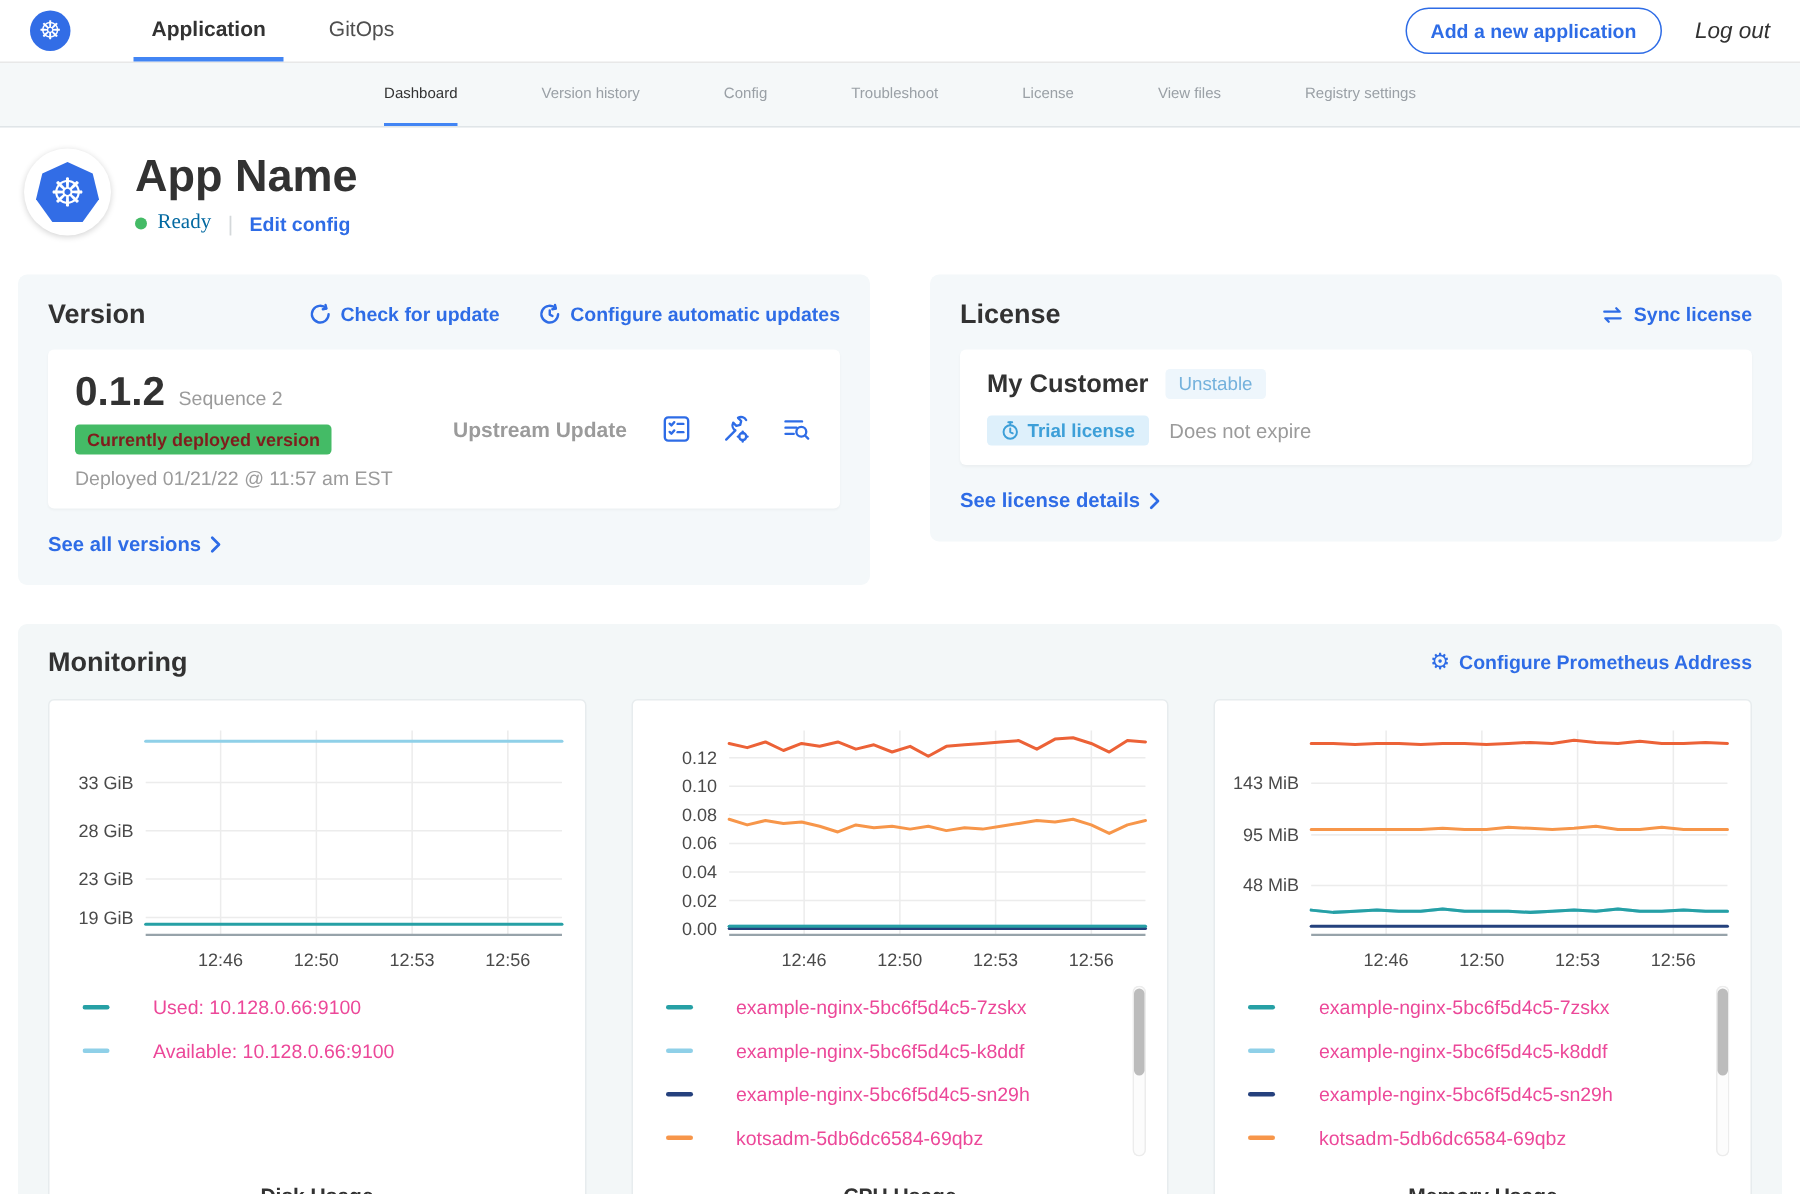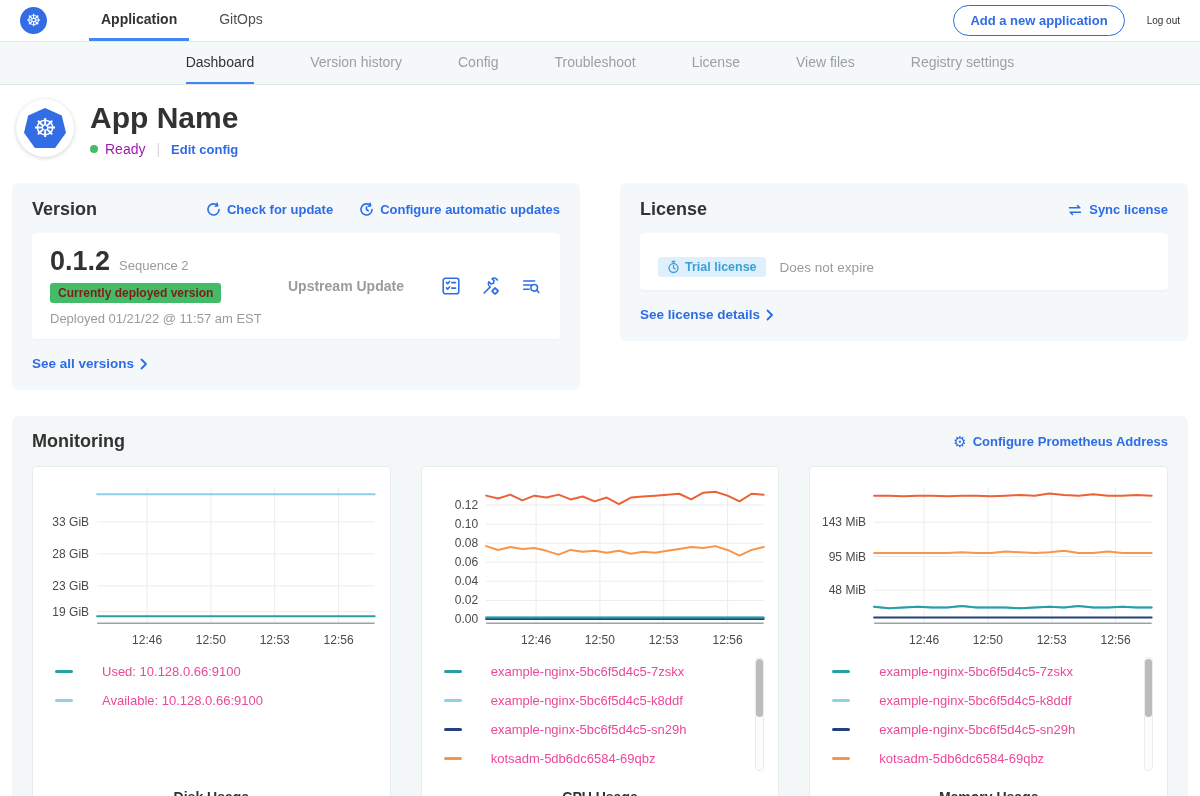--- a/index.html
+++ b/index.html
@@ -5,54 +5,54 @@
   * { margin:0; padding:0; box-sizing:border-box; }
   html,body { width:1200px; background:#ffffff; font-family:"Liberation Sans","DejaVu Sans",sans-serif; color:#323232; }
 
   
   .topnav { height:42px; display:flex; align-items:stretch; padding:0 20px; background:#fff; border-bottom:1px solid #e8e8e8; }
   .brand { align-self:center; width:27px; height:27px; border-radius:50%; background:#326de6; color:#fff; display:flex; align-items:center; justify-content:center; font-size:17px; margin-right:42px; }
   .nav-tab { display:flex; align-items:center; padding:0 12px; margin-right:18px; font-size:14px; color:#4f4f4f; border-bottom:3px solid transparent; cursor:pointer; }
   .nav-tab.active { color:#323232; font-weight:bold; border-bottom-color:#4285f4; }
   .topnav-right { margin-left:auto; display:flex; align-items:center; gap:22px; }
   .pill-btn { border:1px solid #2e6ce6; color:#2e6ce6; background:#fff; border-radius:17px; padding:7px 16px; font-size:13px; font-weight:bold; cursor:pointer; font-family:inherit; }
-  .logout { font-size:10px; color:#323232; cursor:pointer; }
+  .logout { font-size:15px; color:#323232; cursor:pointer;font-style:italic; }
 
   
   .subnav { height:43px; background:#f5f8f9; border-bottom:1px solid #e0e5e8; display:flex; justify-content:center; align-items:stretch; gap:56px; }
-  .subtab { display:flex; align-items:center; font-size:14px; color:#9aa0a6; border-bottom:2px solid transparent; cursor:pointer; }
+  .subtab { display:flex; align-items:center; font-size:10px; color:#9aa0a6; border-bottom:2px solid transparent; cursor:pointer; }
   .subtab.active { color:#323232; font-weight:500; border-bottom-color:#4285f4; }
 
   
   .app-header { display:flex; padding:14px 16px 18px; }
   .app-icon-circle { width:58px; height:58px; border-radius:50%; background:#fff; box-shadow:0 1px 4px rgba(0,0,0,.18); display:flex; align-items:center; justify-content:center; }
   .heptagon { width:42px; height:40px; background:#326de6; clip-path:polygon(50% 0%,90% 19%,100% 62%,74% 100%,26% 100%,0% 62%,10% 19%); display:flex; align-items:center; justify-content:center; color:#fff; font-size:26px; }
   .app-head-text { margin-left:16px; padding-top:2px; }
   .app-title { font-size:30px; font-weight:bold; color:#323232; }
   .status-row { display:flex; align-items:center; margin-top:6px; font-size:14px; }
   .dot { width:8px; height:8px; border-radius:50%; background:#44bb66; margin-right:7px; }
-  .status-text { color:#a21caf; }
+  .status-text { color:#0369a1;font-family:Liberation Serif, serif; }
   .divider { color:#d4d8da; margin:0 11px; }
   .blue-link { color:#2e6ce6; font-weight:bold; font-size:13px; cursor:pointer; display:inline-flex; align-items:center; gap:6px; }
 
   
   .cards-row { display:flex; gap:40px; padding:8px 12px 0; align-items:flex-start; }
   .card { flex:1; background:#f4f8fa; border-radius:6px; padding:16px 20px 18px; }
   .card-header { display:flex; align-items:center; }
   .card-title { font-size:18px; font-weight:bold; color:#323232; }
   .card-header-links { margin-left:auto; display:flex; gap:26px; }
   .inner-card { background:#fff; border-radius:4px; margin-top:13px; padding:13px 18px; box-shadow:0 1px 2px rgba(0,0,0,.04); }
   .ver-row { display:flex; align-items:center; }
   .ver-left { min-width:212px; }
   .ver-number-row { display:flex; align-items:baseline; gap:9px; }
   .ver-number { font-size:27px; font-weight:bold; color:#323232; }
   .seq { font-size:13px; color:#9b9b9b; }
   .badge-green { display:inline-block; margin-top:6px; background:#44bb66; color:#7f1d1d; font-size:12px; font-weight:bold; padding:3px 8px; border-radius:3px; }
   .deployed { margin-top:8px; font-size:13px; color:#9b9b9b; }
-  .upstream { flex:1; margin-left:26px; font-size:14px; font-weight:bold; color:#9b9b9b; }
+  .upstream { flex:1; margin-left:40px; font-size:14px; font-weight:bold; color:#9b9b9b; }
   .icon-row { margin-left:auto; display:flex; gap:18px; align-items:center; }
   .icon-row svg { cursor:pointer; }
   .see-link { margin-top:15px; }
 
   .lic-name-row { display:flex; align-items:center; gap:11px; }
   .lic-name { font-size:17px; font-weight:bold; color:#323232; }
   .badge-channel { background:#eef6fc; color:#74b1dc; font-size:12.5px; padding:3px 9px; border-radius:3px; }
   .lic-row2 { display:flex; align-items:center; margin-top:11px; }
   .badge-trial { background:#def0fb; color:#3d9fd8; font-size:12.5px; font-weight:bold; padding:3px 9px; border-radius:3px; display:inline-flex; align-items:center; gap:5px; }
   .expiry { margin-left:14px; font-size:13.5px; color:#9b9b9b; }
@@ -187,20 +187,24 @@
         <span class="blue-link">
           <svg width="16" height="14" viewBox="0 0 16 14" fill="none" stroke="#2e6ce6" stroke-width="1.5" stroke-linecap="round" stroke-linejoin="round">
               <path d="M2.5 4.8h10.3l-2.3-2.3"></path>
               <path d="M13.5 9.2H3.2l2.3 2.3"></path>
             </svg>
           <span>Sync license</span>
         </span>
       </div>
     </div>
     <div class="inner-card">
+      <div class="lic-name-row">
+        <span class="lic-name">My Customer</span>
+        <span class="badge-channel">Unstable</span>
+      </div>
       <div class="lic-row2">
         <span class="badge-trial">
           <svg width="13" height="14" viewBox="0 0 14 15" fill="none" stroke="#3d9fd8" stroke-width="1.4" stroke-linecap="round" stroke-linejoin="round">
               <circle cx="7" cy="8.6" r="4.8"></circle>
               <polyline points="7,6 7,8.6 8.8,9.5"></polyline>
               <line x1="5.6" y1="1.6" x2="8.4" y2="1.6"></line>
               <line x1="7" y1="1.6" x2="7" y2="3.4"></line>
             </svg>
           <span>Trial license</span>
         </span>

